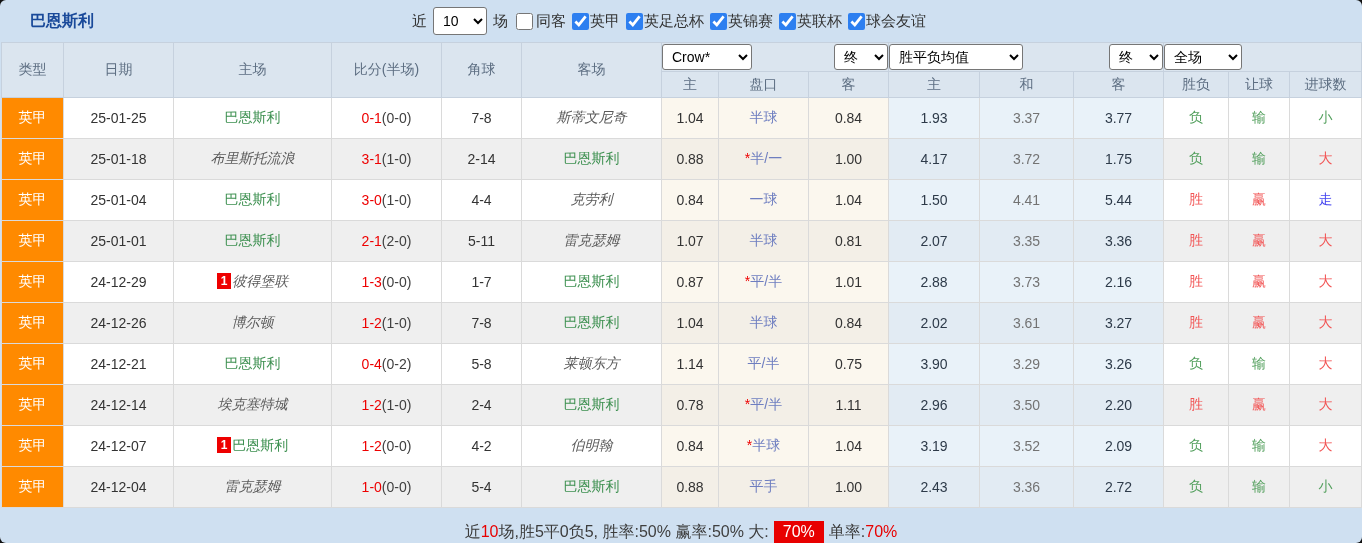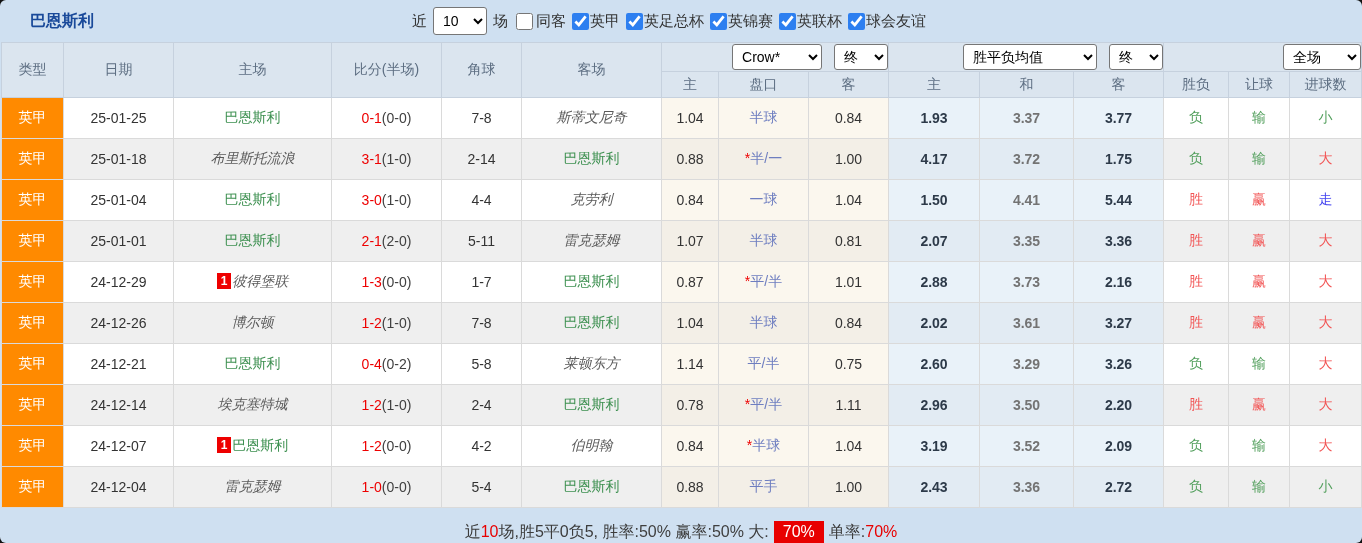--- a/index.html
+++ b/index.html
@@ -20,28 +20,28 @@
   input[type=checkbox]{ width:17px; height:17px; accent-color:#2d7ff0; margin:0 3px 0 8px; vertical-align:-3px; }
   .cb-group { display:flex; align-items:center; white-space:nowrap; }
   
   table { border-collapse:collapse; table-layout:fixed; width:1360px; margin-left:1px; background:#fff; }
   th {
     background:#dbe5ef; color:#5d6e82; font-weight:400; font-size:14px;
     border:1px solid #c6d1de; padding:0;
   }
   tr.hdr1 th.selcell { height:28px; }
   tr.hdr2 th { height:25px; }
-  .selwrap { display:flex; justify-content:flex-end; align-items:center; gap:12px; }
+  .selwrap { display:flex; justify-content:space-between; align-items:center; gap:12px; }
   .sel-crow { width:90px; } .sel-fin { width:54px; } .sel-odds { width:134px; } .sel-scope { width:78px; }
   #count-select { width:54px; height:28px; }
   td { border:1px solid #dadada; text-align:center; height:40px; padding:0; overflow:hidden; white-space:nowrap; }
   tbody tr:nth-child(even) td { background:#efefef; }
   td.league { background:#ff8a00 !important; color:#fff; }
   td.ah { background:#fbf7ee; } tbody tr:nth-child(even) td.ah { background:#f3efe7; }
-  td.x2 { background:#e9f2f9; color:#2d3a49;font-weight:bold; } tbody tr:nth-child(even) td.x2 { background:#e2ebf3; }
+  td.x2 { background:#e9f2f9; color:#2d3a49; } tbody tr:nth-child(even) td.x2 { background:#e2ebf3; }
   td.x2.draw { color:#737373; }
   .t-green { color:#3d9050; } .t-neutral { color:#5a5a5a;font-style:italic; }
   .ft { color:#ee0000; } .ht { color:#404040; }
   td.hcap { color:#6e7ec0; }
   .star { color:#ee0000; }
   .res-red { color:#f25555; } .res-green { color:#54a05e; } .res-blue { color:#4545f0; }
   .badge1 {
     display:inline-block; background:#ee0000; color:#fff; font-size:12px; font-weight:bold;
     padding:0 4px; line-height:16px; margin-right:1px; vertical-align:1px;
   }
@@ -253,21 +253,21 @@
         <tr>
     <td class="league">英甲</td>
     <td>24-12-21</td>
     <td><span class="t-green">巴恩斯利</span></td>
     <td><span class="ft">0-4</span><span class="ht">(0-2)</span></td>
     <td>5-8</td>
     <td><span class="t-neutral">莱顿东方</span></td>
     <td class="ah">1.14</td>
     <td class="ah hcap">平/半</td>
     <td class="ah">0.75</td>
-    <td class="x2">2.60</td>
+    <td class="x2">3.90</td>
     <td class="x2 draw">3.29</td>
     <td class="x2">3.26</td>
     <td class="res-green">负</td>
     <td class="res-green">输</td>
     <td class="res-red">大</td>
   </tr>
         <tr>
     <td class="league">英甲</td>
     <td>24-12-14</td>
     <td><span class="t-neutral">埃克塞特城</span></td>

